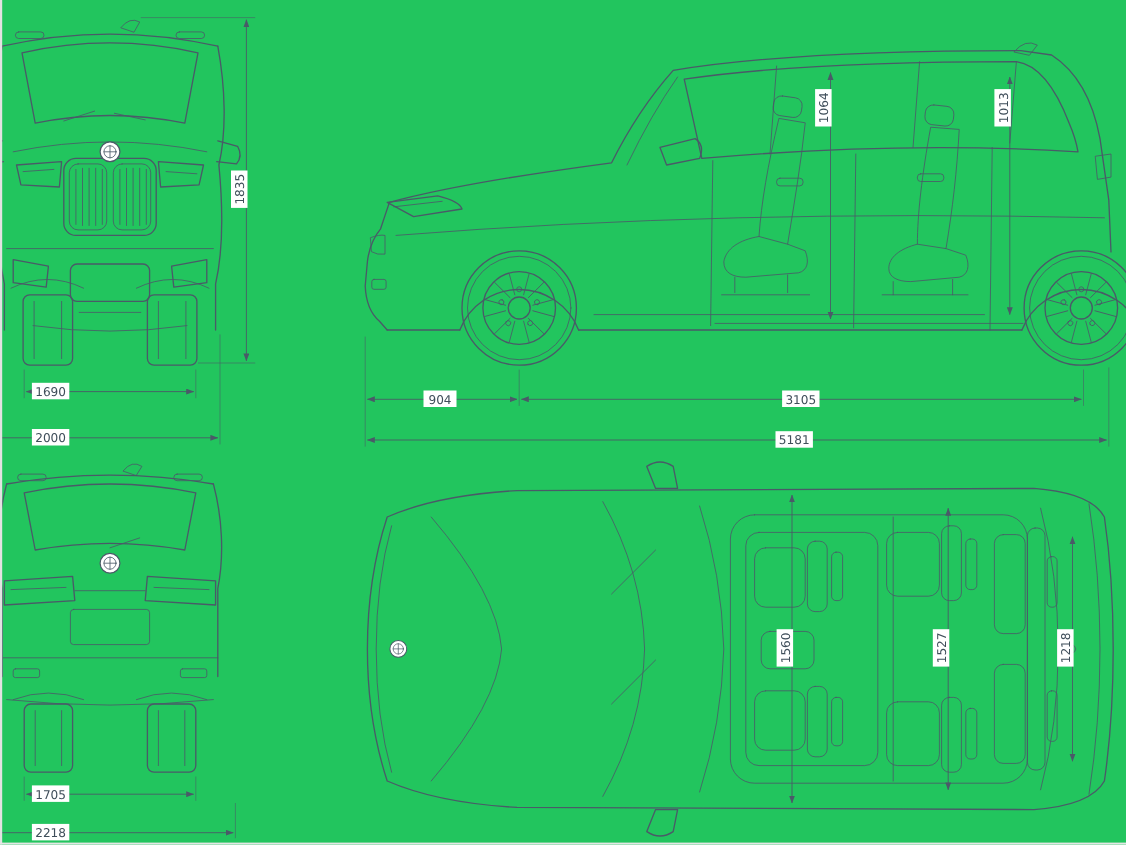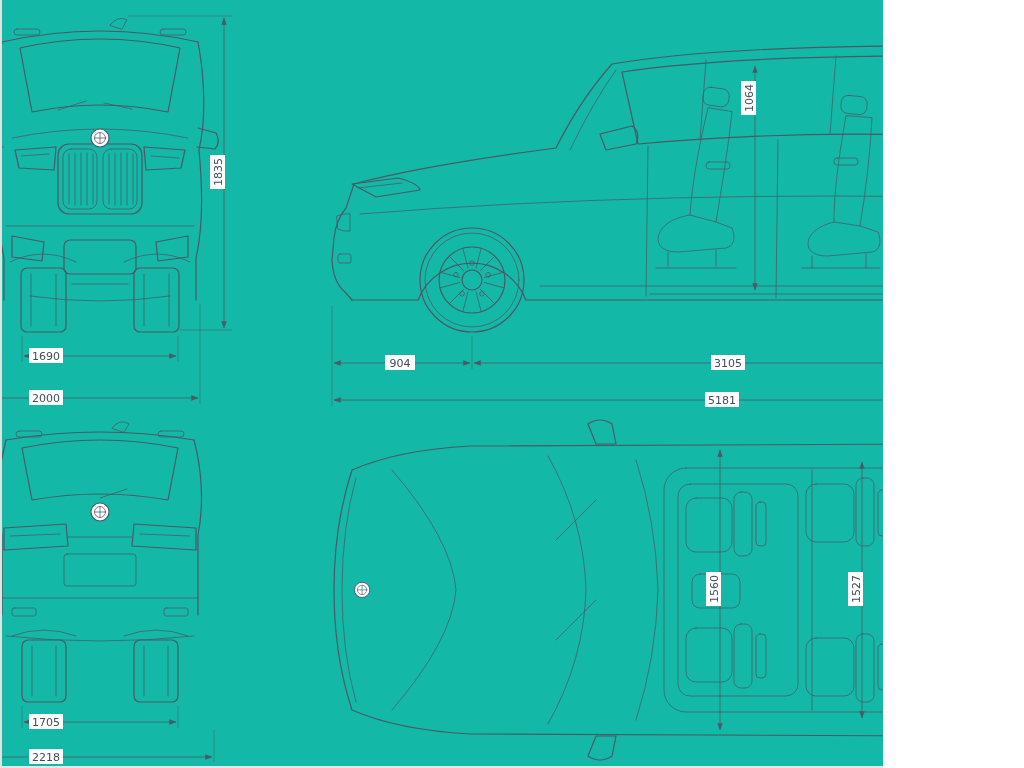--- a/index.html
+++ b/index.html
@@ -1,16 +1,16 @@
 <!DOCTYPE html>
 <html><head>
 <meta charset="utf-8">
 <style>
   html,body{margin:0;padding:0;background:#ffffff;}
-  .stage{position:relative;width:883px;height:768px;background:#14b8a6;overflow:hidden;}
+  .stage{position:relative;width:1024px;height:768px;background:#22c55e;overflow:hidden;}
   .edge-left{position:absolute;left:0;top:0;width:2px;height:768px;background:#e2e2e2;}
   .edge-bottom{position:absolute;left:0;bottom:0;width:1024px;height:2px;background:#e6e6e6;}
   svg{display:block;}
   .car{fill:none;stroke:#4a5a68;stroke-width:1.2;stroke-linecap:round;stroke-linejoin:round;}
   .thin{stroke-width:0.75;}
   .dim{fill:none;stroke:#4a5a68;stroke-width:0.8;}
   .ext{fill:none;stroke:#4a5a68;stroke-width:0.55;opacity:.9;}
   .dim-label rect{fill:#ffffff;stroke:none;}
   .dim-label text{font-family:"DejaVu Sans",sans-serif;font-size:11px;fill:#3f4e5a;text-anchor:middle;}
 </style>

